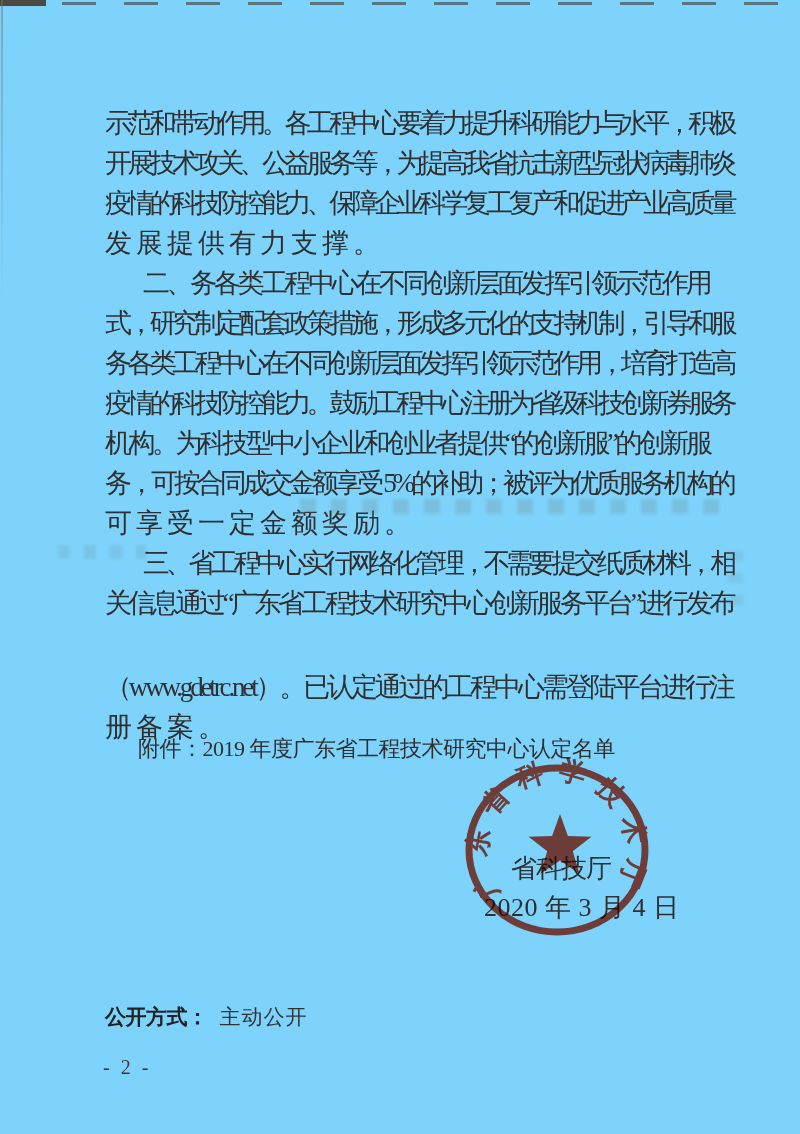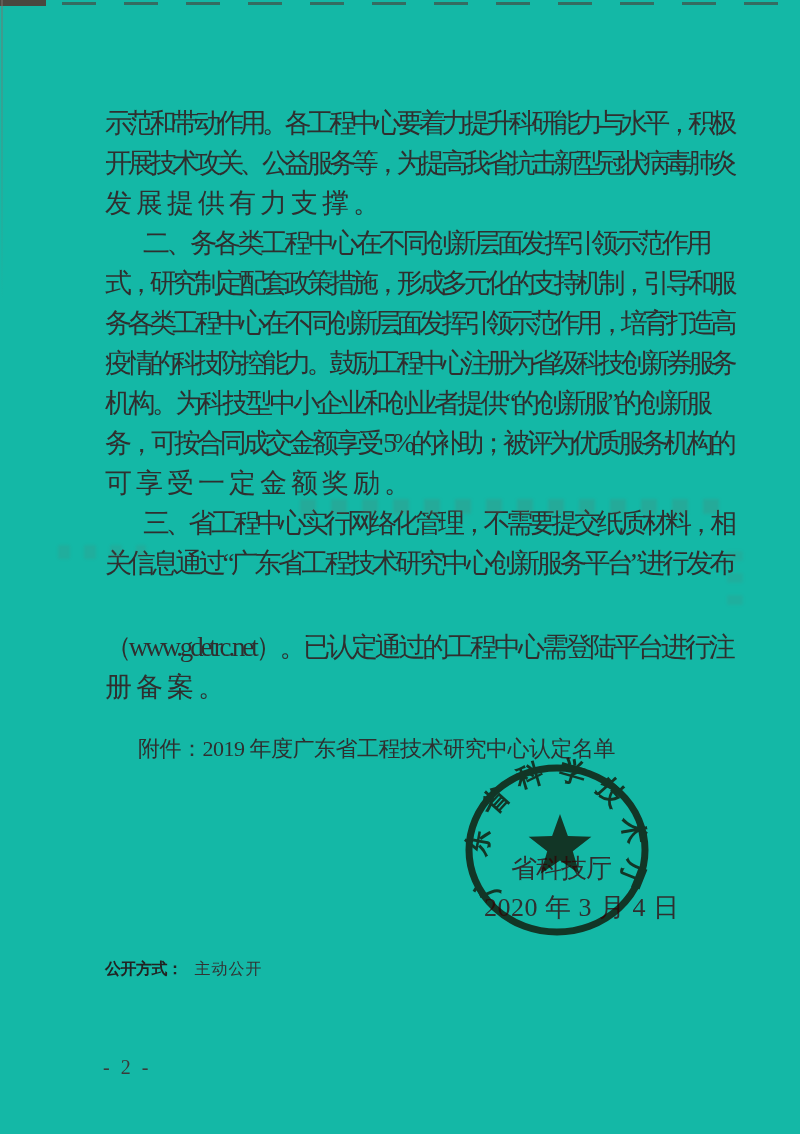--- a/index.html
+++ b/index.html
@@ -3,21 +3,21 @@
 <meta charset="utf-8">
 <style>
   html,body{margin:0;padding:0;}
   body{
     width:800px;height:1134px;
     background:#f4f4f2;
     font-family:"Liberation Serif","DejaVu Serif",serif;
   }
   .page{
     position:relative;width:800px;height:1134px;overflow:hidden;
-    background:#14b8a6;color:#2f2f2f;
+    background:#7dd3fc;color:#2f2f2f;
   }
   
   .scan-edge-top{
     position:absolute;left:0;top:2px;width:800px;height:3px;
     background:repeating-linear-gradient(90deg,rgba(70,68,60,.65) 0 34px,rgba(70,68,60,0) 34px 62px);
     filter:blur(.4px);
   }
   .scan-edge-corner{
     position:absolute;left:0;top:0;width:46px;height:6px;
     background:#4a483f;filter:blur(.5px);
@@ -59,22 +59,22 @@
   }
   .ghost-left{
     left:58px;top:545px;width:88px;height:14px;opacity:.4;
     background:repeating-linear-gradient(90deg,rgba(105,112,100,.35) 0 12px,rgba(105,112,100,0) 12px 26px);
   }
   .ghost-right{
     left:727px;top:551px;width:16px;height:56px;opacity:.35;
     background:repeating-linear-gradient(rgba(105,112,100,.35) 0 10px,rgba(105,112,100,0) 10px 22px);
   }
   .footer-disclosure{
-    position:absolute;left:105px;top:954px;height:30px;line-height:30px;
-    white-space:nowrap;font-size:16px;
+    position:absolute;left:105px;top:1002px;height:30px;line-height:30px;
+    white-space:nowrap;font-size:21px;
   }
   .footer-disclosure .label{
     font-family:"Liberation Sans","DejaVu Sans",sans-serif;
     font-weight:bold;color:#222;letter-spacing:-0.5px;
   }
   .footer-disclosure .value{margin-left:12px;letter-spacing:1px;color:#333;}
   .page-number{
     position:absolute;left:103px;top:1056px;font-size:20px;letter-spacing:3px;color:#3a3a3a;
   }
 </style>
@@ -83,20 +83,21 @@
 
 <div class="page">
 
   <div class="scan-edge-top"></div>
   <div class="scan-edge-corner"></div>
   <div class="scan-edge-left"></div>
 
   <div class="body-text">
     <div class="line fill" style="letter-spacing: -4.57143px;">示范和带动作用。各工程中心要着力提升科研能力与水平，积极</div>
     <div class="line fill" style="letter-spacing: -4.57143px;">开展技术攻关、公益服务等，为提高我省抗击新型冠状病毒肺炎</div>
+    <div class="line fill" style="letter-spacing: -4.57143px;">疫情的科技防控能力、保障企业科学复工复产和促进产业高质量</div>
     <div class="line end">发展提供有力支撑。</div>
     <div class="line fill indent" style="letter-spacing: -3.4px;">二、务各类工程中心在不同创新层面发挥引领示范作用</div>
     <div class="line fill" style="letter-spacing: -4.57143px;">式，研究制定配套政策措施，形成多元化的支持机制，引导和服</div>
     <div class="line fill" style="letter-spacing: -4.57143px;">务各类工程中心在不同创新层面发挥引领示范作用，培育打造高</div>
     <div class="line fill" style="letter-spacing: -4.57143px;">疫情的科技防控能力。鼓励工程中心注册为省级科技创新券服务</div>
     <div class="line fill" style="letter-spacing: -3.5px;">机构。为科技型中小企业和创业者提供“的创新服”的创新服</div>
     <div class="line fill" style="letter-spacing: -4.03448px;">务，可按合同成交金额享受 5%的补助；被评为优质服务机构的</div>
     <div class="line end">可享受一定金额奖励。</div>
     <div class="line fill indent" style="letter-spacing: -4.30769px; text-align: center;">三、省工程中心实行网络化管理，不需要提交纸质材料，相</div>
     <div class="line fill" style="letter-spacing: -3.5px;">关信息通过“广东省工程技术研究中心创新服务平台”进行发布</div>

